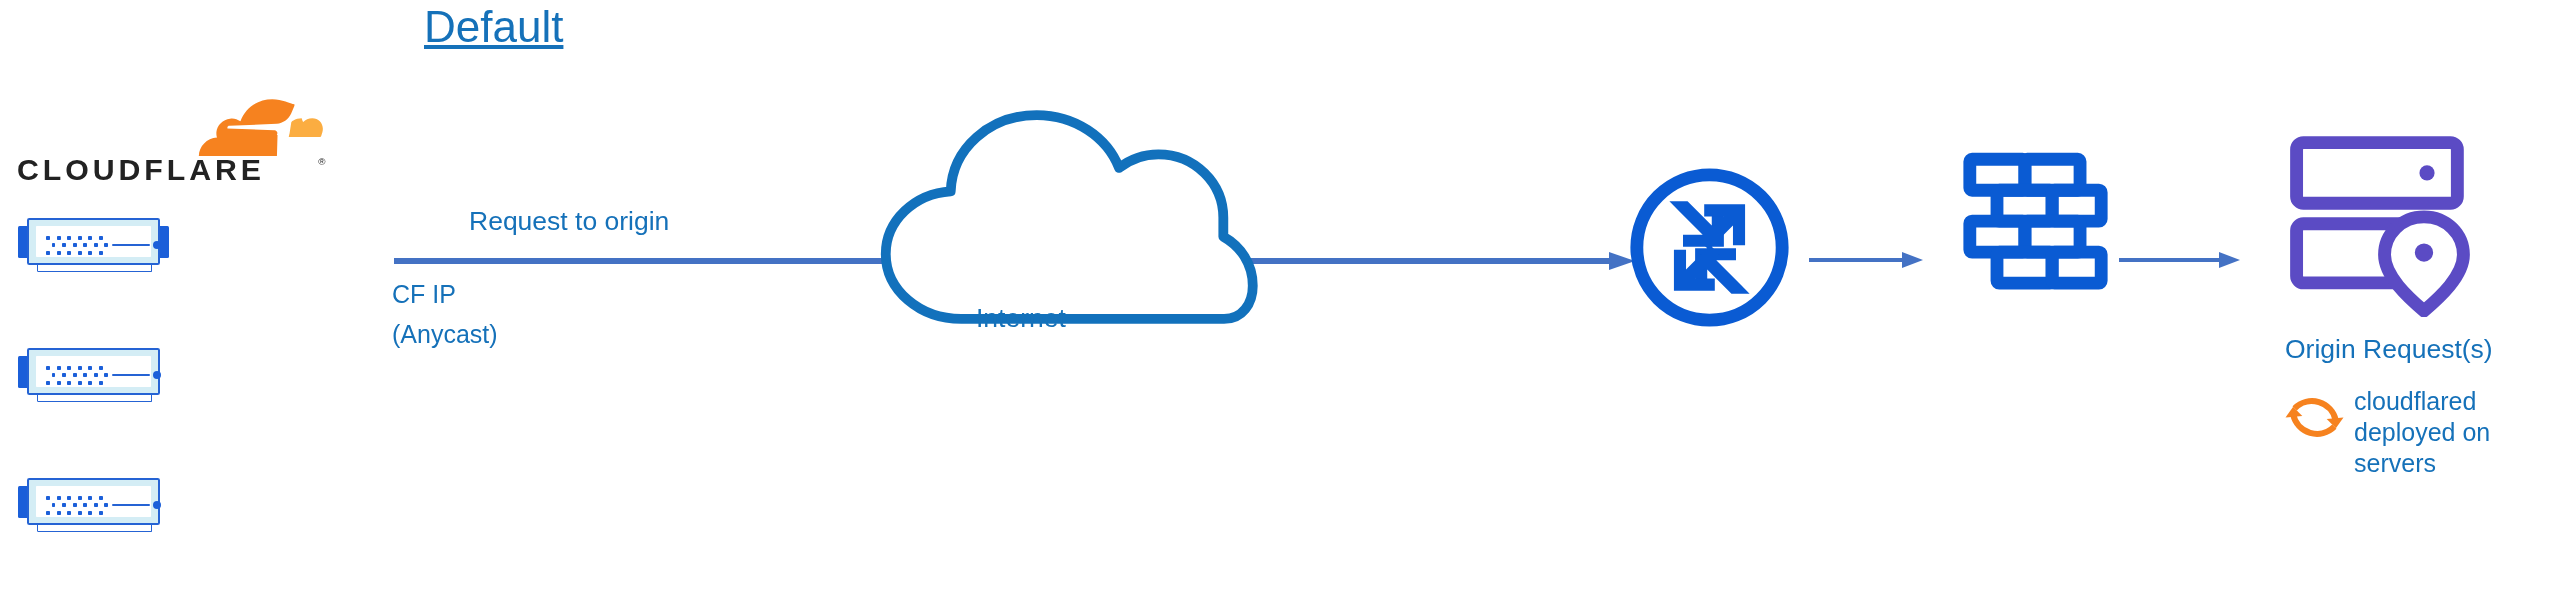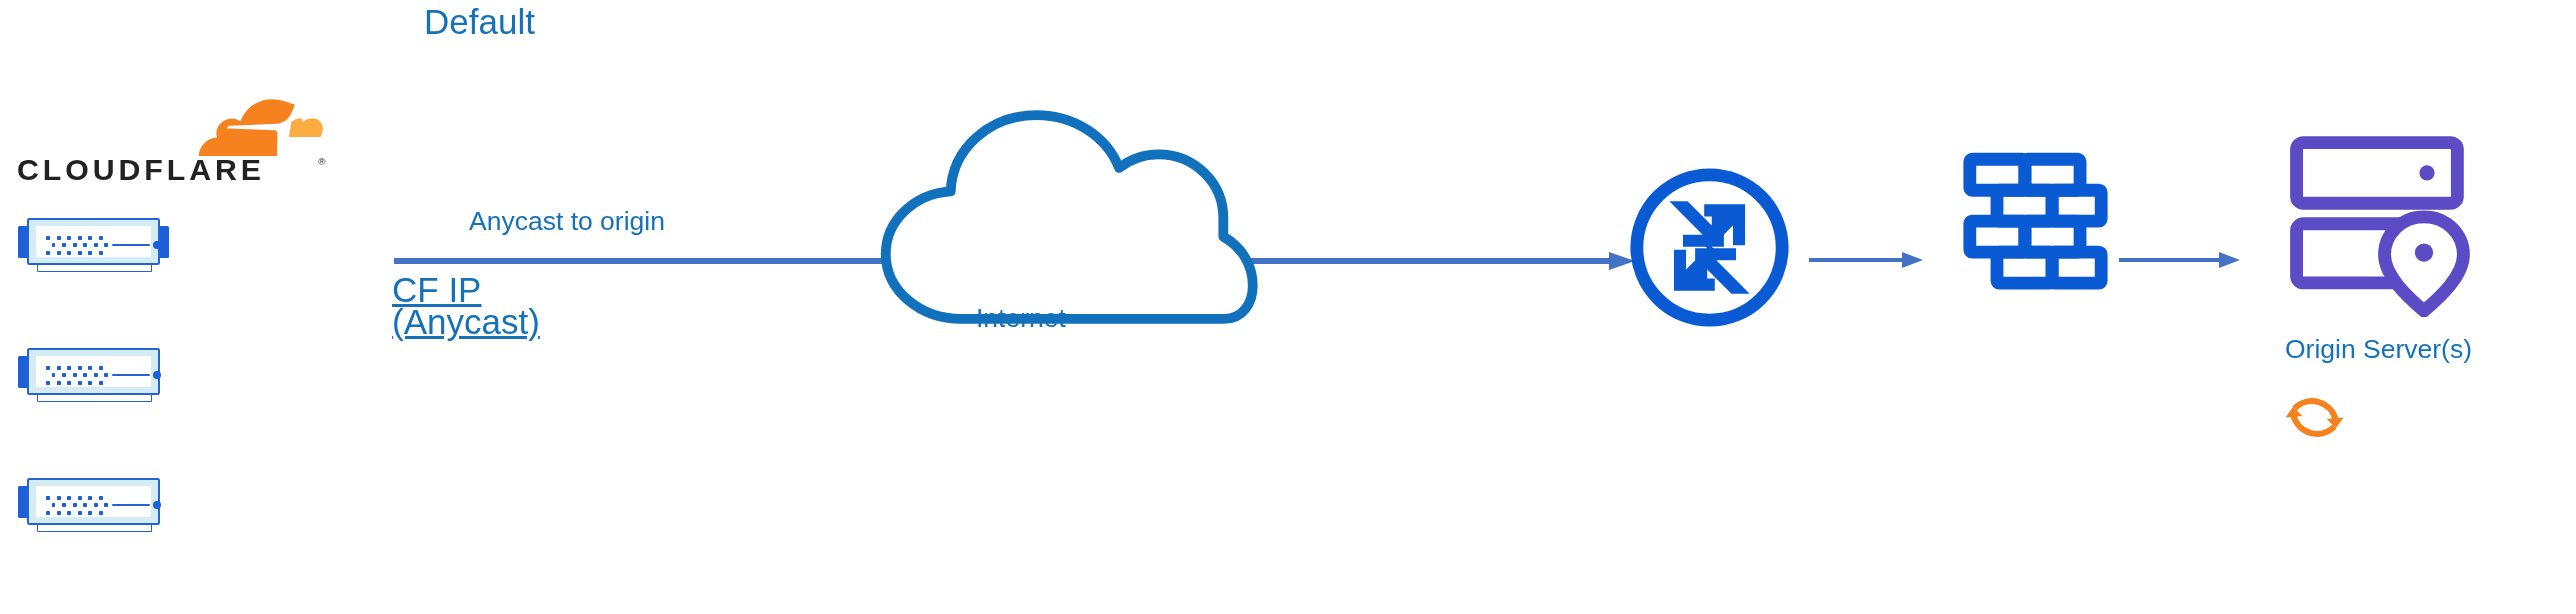--- a/index.html
+++ b/index.html
@@ -21,24 +21,25 @@
     overflow: hidden;
   }
 
   
   .abs { position: absolute; }
 
   
   #diagram-title {
     left: 424px;
     top: 2.3px;
-    font-size: 35px;
+    font-size: 44px;
     color: #1571b9;
     letter-spacing: 0px;
     white-space: nowrap;
+    text-decoration: underline;
   }
 
   
   #cloudflare-logo {
     left: 16.6px;
     top: 97px;
     width: 318px;
     height: 98px;
   }
   #cloudflare-logo .cf-mark {
@@ -193,23 +194,22 @@
     white-space: pre-line;
   }
   #label-request-to-origin {
     left: 469px;
     top: 206px;
     font-size: 26.5px;
   }
   #label-cf-ip {
     left: 392px;
     top: 274px;
-    font-size: 35px;
-    line-height: 32px;
-    text-decoration: underline;
+    font-size: 25px;
+    line-height: 40px;
   }
   #label-internet {
     left: 976px;
     top: 303px;
     font-size: 26.5px;
   }
   #label-cpe {
     left: 1559px;
     top: 333px;
     font-size: 26.5px;
@@ -411,21 +411,21 @@
                C 363 71 381 64 401 64
                C 449 64 487 102 487 148
                L 487 173
                C 510 186 526 209 526 238
                C 526 262 512 282 488 282
                Z" fill="#ffffff" stroke="#1271BC" stroke-width="13" stroke-linejoin="round" stroke-linecap="round"></path>
     </svg>
   </div>
   <div class="abs label" id="label-internet">Internet</div>
 
-  <div class="abs label" id="label-request-to-origin">Anycast to origin</div>
+  <div class="abs label" id="label-request-to-origin">Request to origin</div>
 
   <div class="abs label" id="label-cf-ip">CF IP
 (Anycast)</div>
 
   <div class="abs" id="cpe-icon">
     <svg viewBox="0 0 218 218" width="165" height="165" xmlns="http://www.w3.org/2000/svg">
       <circle cx="109" cy="109" r="96" fill="#ffffff" stroke="#0A5BD3" stroke-width="17"></circle>
       <g fill="#0A5BD3">
 
         <path d="M62 52 L86 52 L118 84 L118 58 L134 58 L134 112 L80 112 L80 96 L106 96 L74 64 Z" transform="translate(-6,-4) scale(1.0)"></path>
@@ -477,31 +477,34 @@
       <path d="M151 117 L19 117 A9 9 0 0 0 10 126 L10 186 A9 9 0 0 0 19 195 L151 195" fill="none" stroke="#5B4BC4" stroke-width="17" stroke-linecap="round" stroke-linejoin="round"></path>
 
       <path d="M178 108
                C 208 108 230 131 230 158
                C 230 186 199 214 178 232
                C 157 214 126 186 126 158
                C 126 131 148 108 178 108 Z" fill="#ffffff" stroke="#5B4BC4" stroke-width="17" stroke-linejoin="round"></path>
       <circle cx="178" cy="155" r="12" fill="#5B4BC4"></circle>
     </svg>
   </div>
-  <div class="abs label" id="label-origin-server">Origin Server(s)</div>
+  <div class="abs label" id="label-origin-server">Origin Request(s)</div>
 
   <div class="abs" id="cloudflared-icon">
     <svg viewBox="0 0 80 80" width="61" height="61" xmlns="http://www.w3.org/2000/svg">
       <g fill="none" stroke="#F6821F" stroke-width="8" stroke-linecap="butt">
 
         <path d="M14 28 A32 32 0 0 1 68 44"></path>
 
         <path d="M66 52 A32 32 0 0 1 12 36"></path>
       </g>
 
       <path d="M12 26 L24 38 L2 40 Z" fill="#F6821F"></path>
 
       <path d="M68 54 L56 42 L78 40 Z" fill="#F6821F"></path>
     </svg>
   </div>
+  <div class="abs label" id="label-cloudflared">cloudflared
+deployed on
+servers</div>
 
 </div>
 
 
 </body></html>

